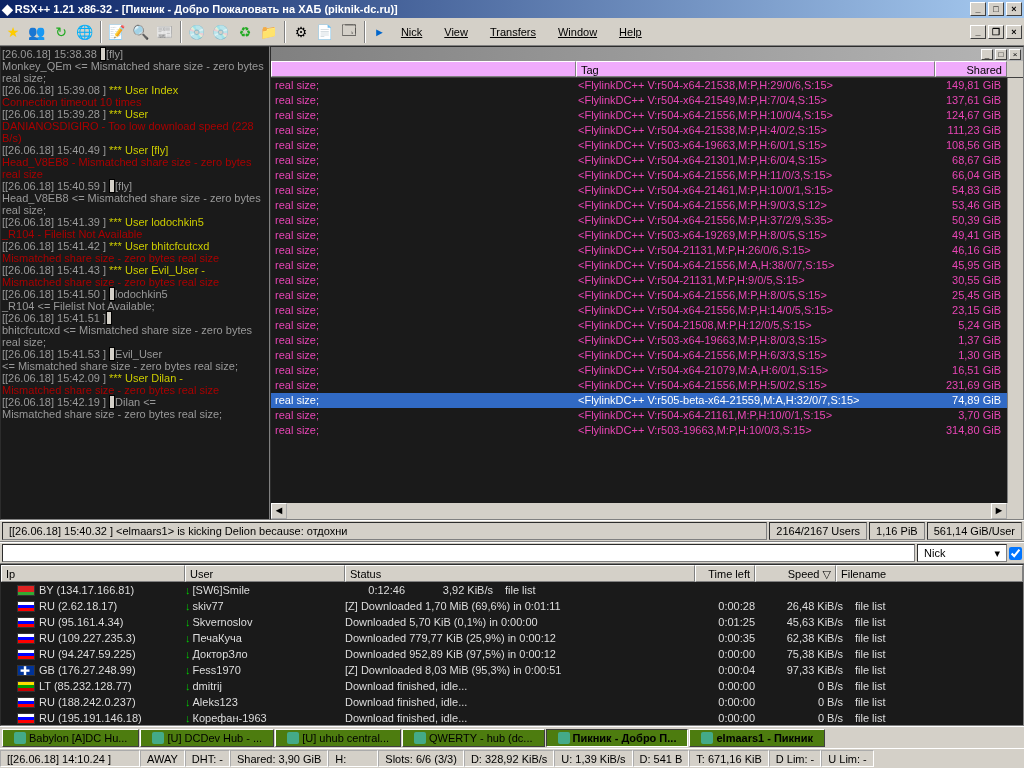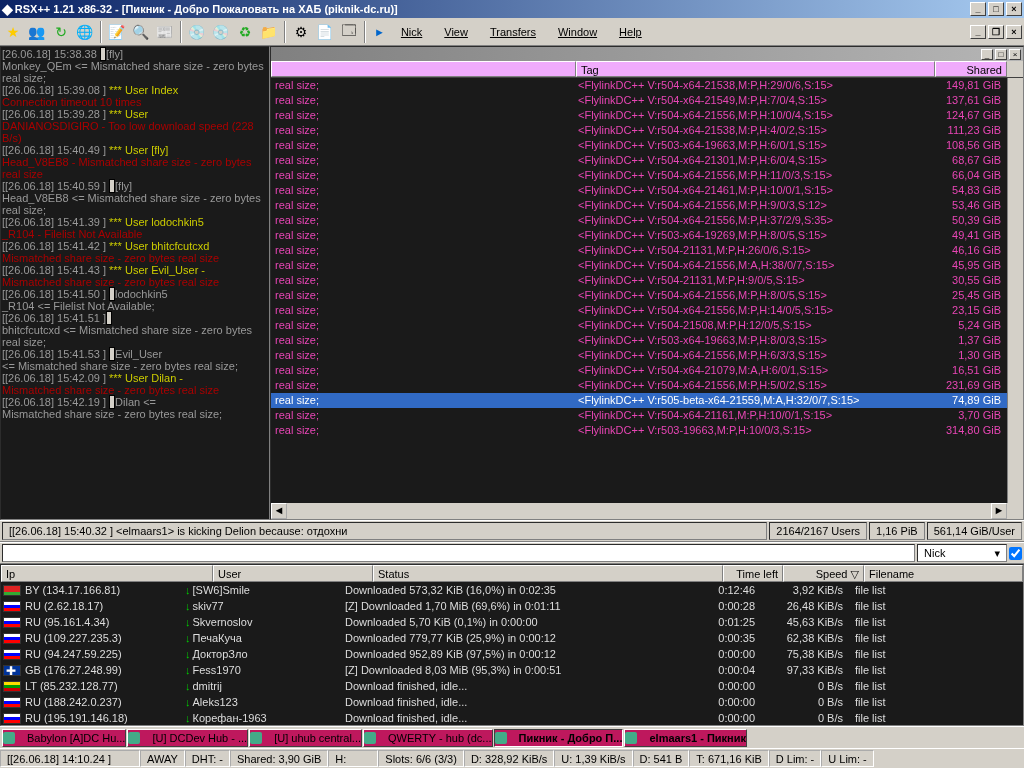--- a/index.html
+++ b/index.html
@@ -28,35 +28,35 @@
 .lr-desc{width:305px;padding-left:2px}
 .lr-tag{flex:1}
 .lr-shared{width:70px;text-align:right;padding-right:4px}
 .middle-bar{background:#d4d0c8;height:22px;display:flex;align-items:center;padding:0 2px;border-top:1px solid #fff;border-bottom:1px solid #808080;gap:2px}
 .mb-box{border:1px inset #808080;padding:2px 6px;background:#d4d0c8;height:18px;display:flex;align-items:center}
 .mb-input{flex:1}
 .transfers{background:#1a1a1a;border:1px inset #808080;height:162px;display:flex;flex-direction:column}
 .tr-header{background:#d4d0c8;height:17px;display:flex}
 .tr-body{flex:1;overflow:auto;color:#ddd;font-size:11px}
 .tr-row{display:flex;height:16px;align-items:center}
-.tr-ip{width:184px;display:flex;align-items:center;gap:4px;padding-left:2px}
+.tr-ip{width:184px;display:flex;align-items:center;gap:4px;padding-left:16px}
 .tr-user{width:160px;display:flex;align-items:center;gap:2px}
 .tr-status{width:350px}
 .tr-time{width:60px;text-align:right}
 .tr-speed{width:88px;text-align:right}
 .tr-file{width:120px;padding-left:12px}
 .flag{width:18px;height:11px;display:inline-block;border:1px solid #333}
 .flag-by{background:linear-gradient(to bottom,#d22 0%,#d22 66%,#3a3 66%,#3a3 100%)}
 .flag-ru{background:linear-gradient(to bottom,#fff 0%,#fff 33%,#00f 33%,#00f 66%,#f00 66%,#f00 100%)}
 .flag-gb{background:#039;position:relative}
 .flag-gb::after{content:"✚";position:absolute;color:#fff;left:2px;top:-2px;font-size:12px}
 .flag-lt{background:linear-gradient(to bottom,#fd0 0%,#fd0 33%,#090 33%,#090 66%,#c00 66%,#c00 100%)}
 .arrow-down{color:#0c0;font-weight:bold}
 .tabs-bar{background:#d4d0c8;height:22px;display:flex;align-items:center;padding:2px;border-top:1px solid #fff;gap:1px}
-.tab{background:#be185d;border:1px solid #fff;border-right-color:#404040;border-bottom-color:#404040;padding:2px 0;display:flex;align-items:center;gap:12px;font-size:10px;height:18px}
+.tab{background:#4d7c0f;border:1px solid #fff;border-right-color:#404040;border-bottom-color:#404040;padding:2px 11px;display:flex;align-items:center;gap:3px;font-size:10px;height:18px}
 .tab.active{border:1px solid #404040;border-right-color:#fff;border-bottom-color:#fff;font-weight:bold}
 .tab-icon{width:12px;height:12px;background:#4a8;border-radius:2px}
 .status-bar{background:#d4d0c8;height:20px;display:flex;align-items:center;border-top:1px solid #fff;font-size:10px}
 .sb-cell{padding:6px 6px;border:1px inset #fff;height:17px;display:flex;align-items:center}
 .scrollbar{width:16px;background:#d4d0c8;border-left:1px solid #808080}
 .ico{font-size:14px}
 .inner-titlebar{background:linear-gradient(to right,#808080,#b5b5b5);height:14px;display:flex;justify-content:flex-end;align-items:center;padding:0 2px;gap:2px}
 .inner-tb-btn{width:12px;height:11px;background:#d4d0c8;border:1px solid #fff;border-right-color:#404040;border-bottom-color:#404040;font-size:8px;display:flex;align-items:center;justify-content:center}
 </style>
 </head>
@@ -316,32 +316,31 @@
   <div class="mb-box mb-input" style="background:#fff"></div>
   <div class="mb-box" style="width:90px;background:#fff">
       <span>Nick</span>
       <span style="margin-left:auto">▾</span>
     </div>
   <input type="checkbox" checked="" style="">
 </div>
 
 <div class="transfers">
   <div class="tr-header">
-    <div class="lh-cell" style="width:212px">Ip</div>
+    <div class="lh-cell" style="width:184px">Ip</div>
     <div class="lh-cell" style="width:160px">User</div>
     <div class="lh-cell" style="width:350px">Status</div>
     <div class="lh-cell" style="width:60px;text-align:right">Time left</div>
     <div class="lh-cell" style="width:81px;text-align:right"><span>Speed</span> ▽</div>
     <div class="lh-cell" style="flex:1">Filename</div>
   </div>
   <div class="tr-body" id="transfers">
       <div class="tr-row">
         <div class="tr-ip"><span class="flag flag-by"></span>BY (134.17.166.81)</div>
         <div class="tr-user"><span class="arrow-down">↓</span>[SW6]Smile</div>
-        <div class="tr-status">Downloaded 573,32 KiB (16,0%) in 0:02:35</div>
         <div class="tr-time">0:12:46</div>
         <div class="tr-speed">3,92 KiB/s</div>
         <div class="tr-file">file list</div>
       </div>
       <div class="tr-row">
         <div class="tr-ip"><span class="flag flag-ru"></span>RU (2.62.18.17)</div>
         <div class="tr-user"><span class="arrow-down">↓</span>skiv77</div>
         <div class="tr-status">[Z] Downloaded 1,70 MiB (69,6%) in 0:01:11</div>
         <div class="tr-time">0:00:28</div>
         <div class="tr-speed">26,48 KiB/s</div>

